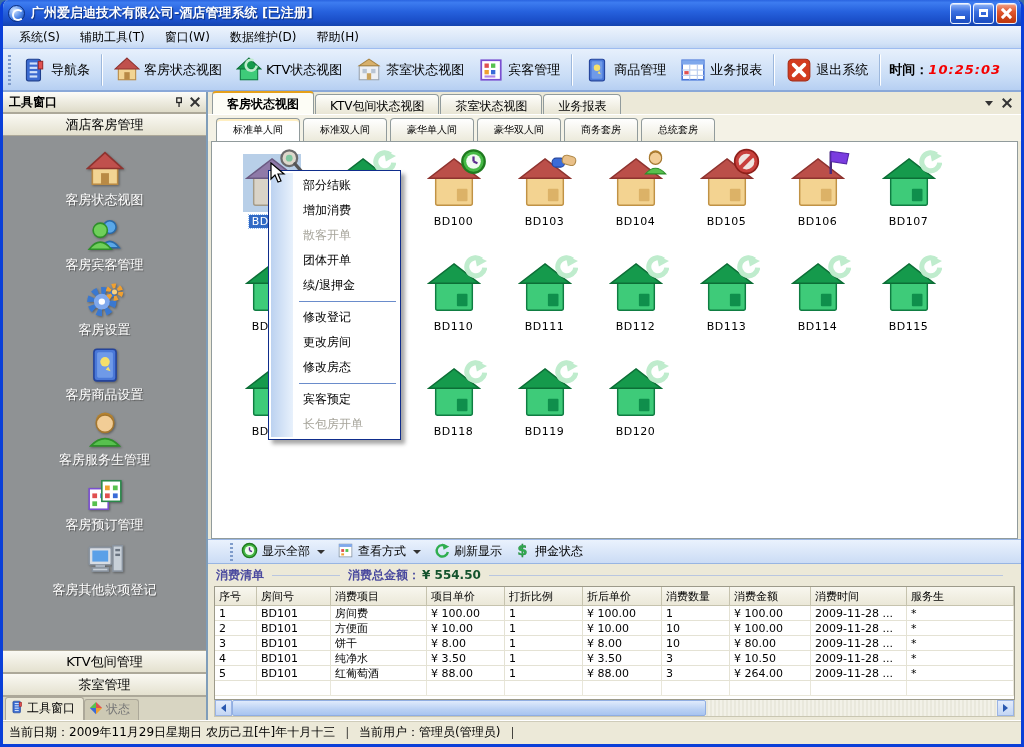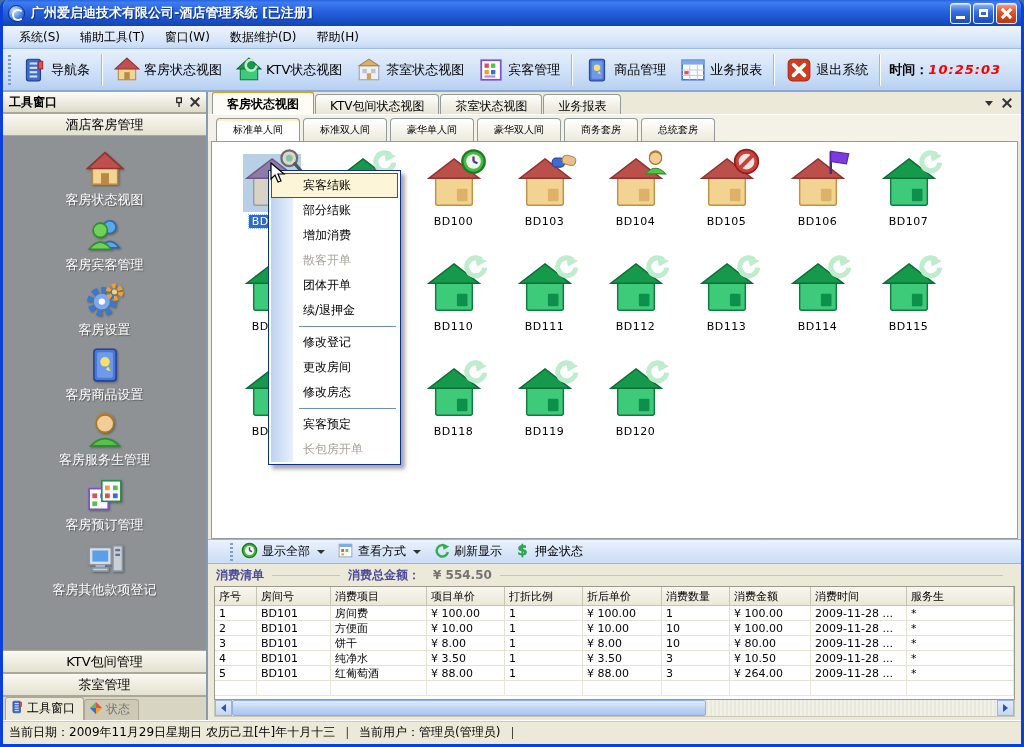--- a/index.html
+++ b/index.html
@@ -107,21 +107,21 @@
   .act-btn{display:flex;align-items:center;gap:4px;font-size:12px;padding:2px 8px 2px 4px;cursor:default;white-space:nowrap;}
   .act-btn svg{width:17px;height:17px;}
   .act-btn.dropdown::after{content:"";width:0;height:0;border-left:4px solid transparent;border-right:4px solid transparent;border-top:4px solid #333;margin-left:3px;}
 
   
   .group-head{height:22px;flex:0 0 22px;display:flex;align-items:center;padding:0 10px 0 8px;font-size:12px;}
   .group-title{color:#4a4a9f;font-weight:bold;}
   .group-line{height:1px;background:#b9c6e0;flex:0 0 68px;margin:0 8px;}
   .group-line.grow{flex:1;}
   .total-label{color:#4a4a9f;font-weight:bold;}
-  .total-value{color:#737373;font-weight:bold;margin-left:13px;}
+  .total-value{color:#14532d;font-weight:bold;margin-left:2px;}
 
   
   .tablewrap{flex:0 0 114px;margin:0 6px;border:1px solid #9c9a8a;background:#fff;overflow:hidden;display:flex;flex-direction:column;}
   .row{display:flex;align-items:stretch;}
   .row>*{padding:1px 4px;font-size:11px;white-space:nowrap;overflow:hidden;}
   .row>*:nth-child(1){width:42px;} .row>*:nth-child(2){width:74px;} .row>*:nth-child(3){width:96px;}
   .row>*:nth-child(4){width:78px;} .row>*:nth-child(5){width:78px;} .row>*:nth-child(6){width:79px;}
   .row>*:nth-child(7){width:68px;} .row>*:nth-child(8){width:81px;} .row>*:nth-child(9){width:96px;}
   .row>*:nth-child(10){flex:1;}
   .thead{background:linear-gradient(180deg,#f8f7ef,#ebe8d8);border-bottom:1px solid #c6c3ae;flex:0 0 19px;}
@@ -845,21 +845,20 @@
                     <polygon points="13,2 24,7 15,12" fill="#bfeccd"></polygon>
                   </svg>
 
                 </span>
               </div>
               <div class="room-label">BD120</div>
             </div>
         </div>
 
         <div class="ctx-menu">
-          <div class="ctx-item highlighted">宾客结账</div>
             <div class="ctx-item">部分结账</div>
             <div class="ctx-item">增加消费</div>
             <div class="ctx-item disabled">散客开单</div>
             <div class="ctx-item">团体开单</div>
             <div class="ctx-item">续/退押金</div>
             <div class="ctx-item separator"></div>
             <div class="ctx-item">修改登记</div>
             <div class="ctx-item">更改房间</div>
             <div class="ctx-item">修改房态</div>
             <div class="ctx-item separator"></div>

